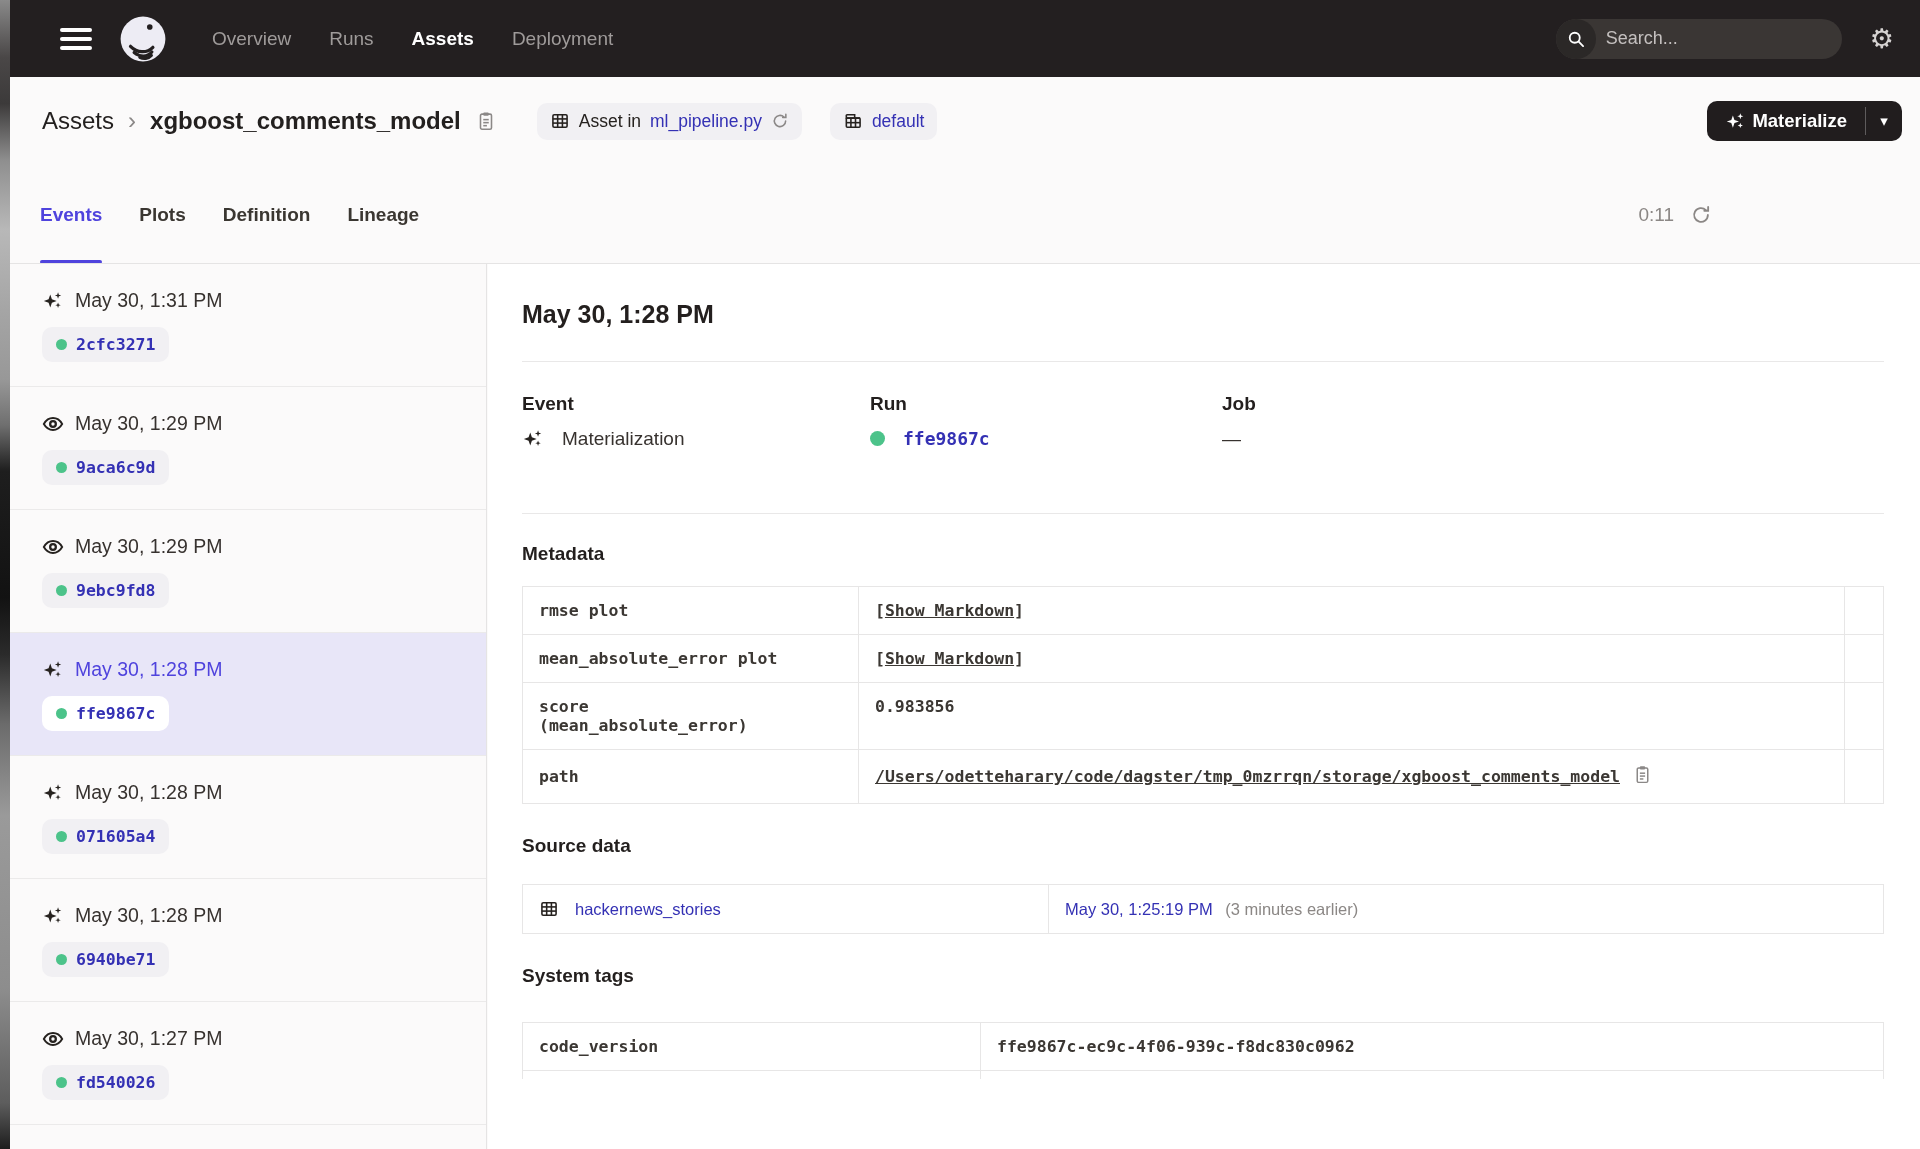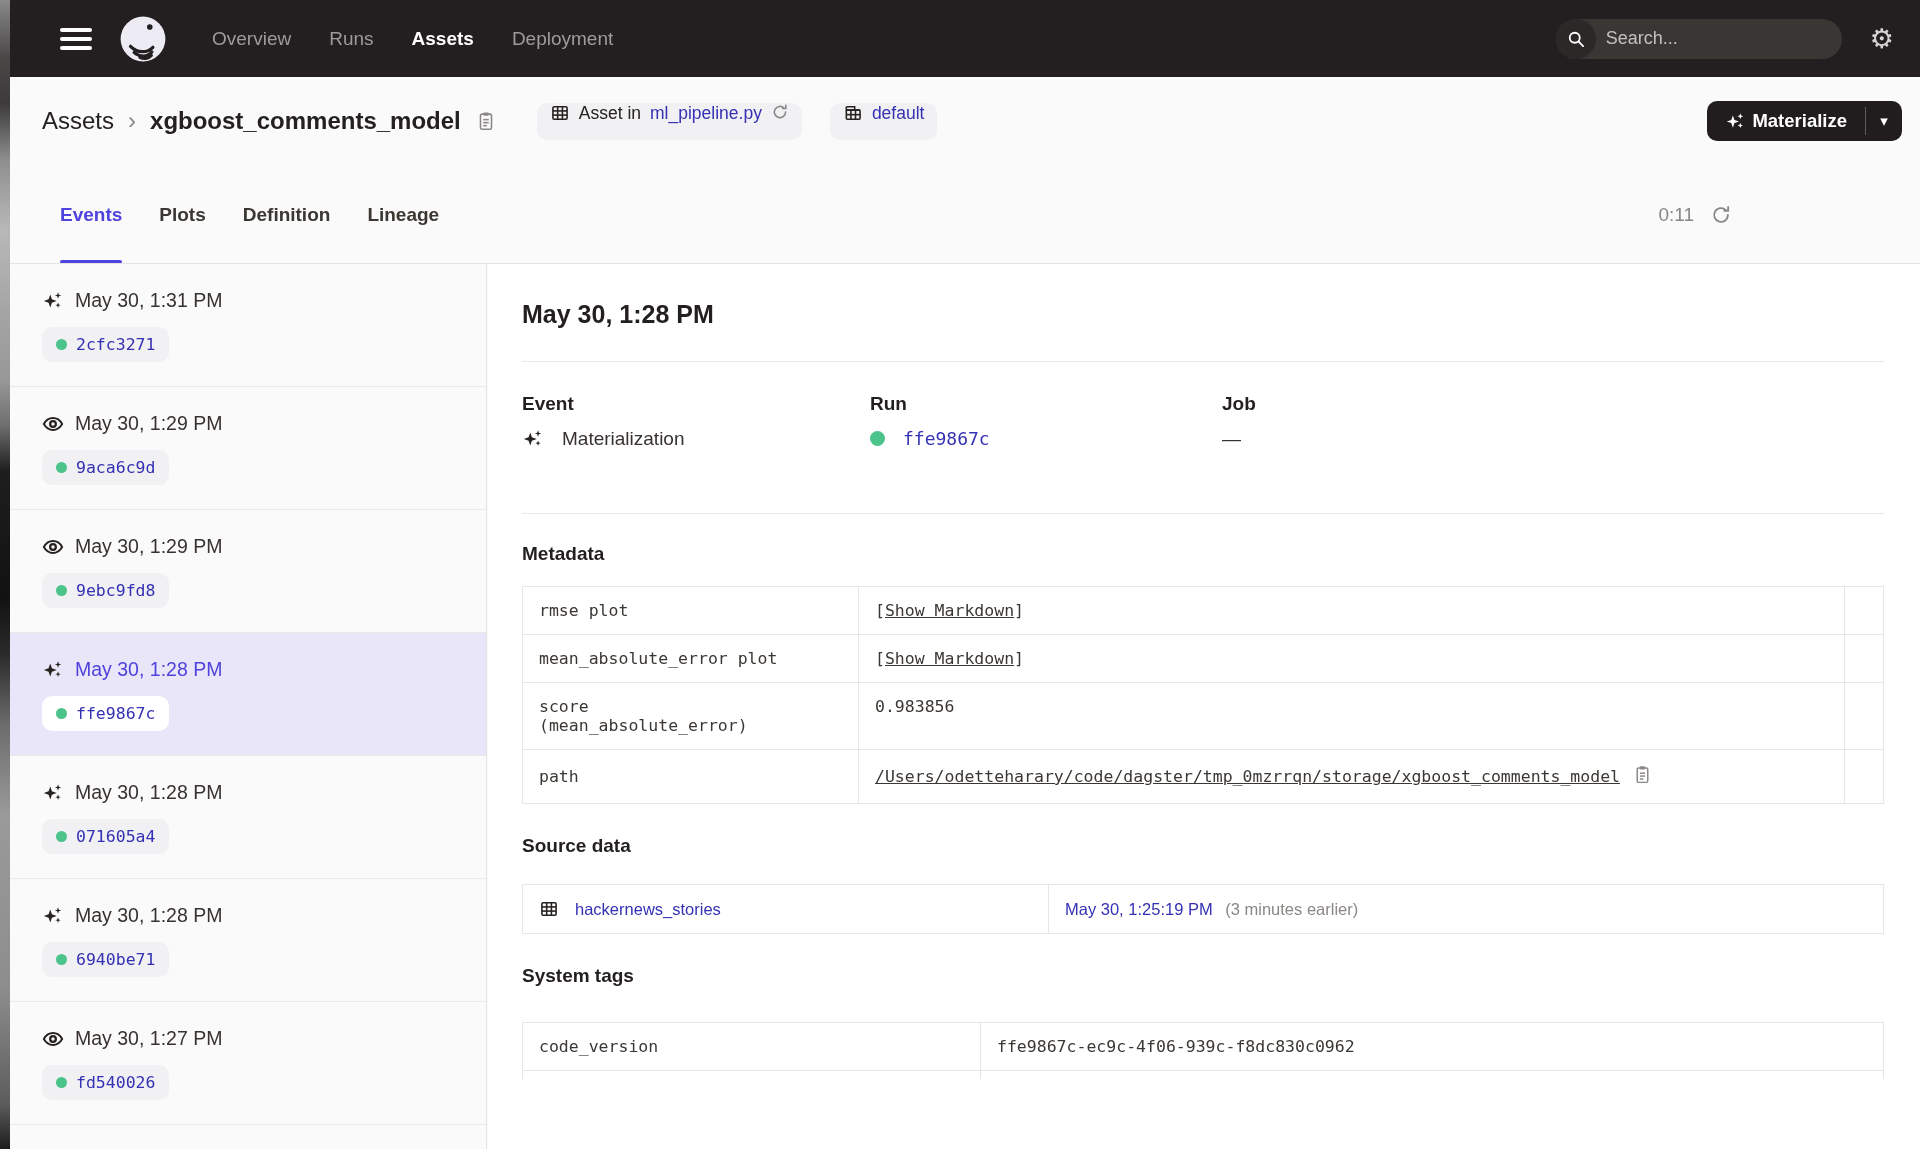--- a/index.html
+++ b/index.html
@@ -2,21 +2,21 @@
 <html style="--accent: #4f43dd; --link: #3431b4; --green: #4cc38a; --navbg: #231f20; --selbg: #e8e6f8;"><head>
 <meta charset="utf-8">
 <style>
   * { margin:0; padding:0; box-sizing:border-box; }
   html,body { width:1920px; height:1149px; overflow:hidden;
     font-family:"Liberation Sans", sans-serif; background:#fbfafa; color:#26221f; }
   :root{
     --accent:#4f43dd; --link:#3431b4; --green:#4cc38a;
     --navbg:#231f20; --selbg:#e8e6f8; --border:#e5e4e4;
   }
-  .mono{ font-family:"DejaVu Sans Mono", monospace; }
+  .mono{ font-family:"DejaVu Sans Mono", monospace;font-weight:bold; }
 
   
   .edge-strip{ position:absolute; left:0; top:0; width:10px; height:1149px; z-index:50;
     background:linear-gradient(180deg,#8a8a8a 0%,#4a4747 5%,#3c3a3a 9%,#8f8f8f 14%,
       #b8b8b8 20%,#a5a5a5 27%,#989898 33%,#6f6f6f 37%,#1e1e1e 41%,#121212 52%,
       #2b2b2b 57%,#6b6b6b 63%,#9a9a9a 71%,#8d8d8d 86%,#5d5d5d 96%,#1d1d1d 100%); }
 
   
   .topnav{ position:absolute; left:0; top:0; width:1920px; height:77px;
     background:var(--navbg); display:flex; align-items:center; padding:0 26px 0 60px; }
@@ -41,37 +41,37 @@
   
   .crumb-row{ position:absolute; left:10px; top:77px; width:1910px; height:88px;
     display:flex; align-items:center; padding:0 18px 0 32px; }
   .crumb-root{ font-size:24px; font-weight:500; color:#23201f; cursor:pointer; }
   .crumb-sep{ font-size:24px; color:#8b8887; margin:0 14px; }
   .crumb-name{ font-size:24px; font-weight:700; color:#23201f; }
   .icon-btn{ border:none; background:transparent; cursor:pointer; color:#8b8887;
     display:inline-flex; align-items:center; }
   .copy-title{ margin-left:14px; }
   .pill{ height:37px; border-radius:10px; background:#f1f0f3; display:flex;
-    align-items:flex-start; gap:9px; padding:0 13px; font-size:17.5px; color:#26221f;
+    align-items:center; gap:9px; padding:0 13px; font-size:17.5px; color:#26221f;
     cursor:pointer; }
   .pill .blue{ color:var(--link); }
   .pill-asset{ margin-left:40px; }
   .pill-repo{ margin-left:28px; }
   .pill svg{ flex:0 0 auto; }
   .crumb-row .spacer{ flex:1; }
   .mat-btn{ height:40px; background:#211d1e; border-radius:10px; display:flex;
     align-items:stretch; color:#fff; cursor:pointer; }
   .mat-main{ display:flex; align-items:center; gap:6px; padding:0 18px;
     font-size:18.5px; font-weight:600; }
   .mat-divider{ width:1px; background:rgba(255,255,255,.28); margin:6px 0; }
   .mat-caret{ width:36px; display:flex; align-items:center; justify-content:center;
     font-size:15px; }
 
   
-  .tabs-row{ position:absolute; left:28px; top:165px; width:1720px; height:99px;
+  .tabs-row{ position:absolute; left:8px; top:165px; width:1720px; height:99px;
     display:flex; align-items:center; padding:0 16px 0 32px; }
   .tab-bar{ display:flex; gap:37px; height:100%; align-items:center; }
   .tab{ font-size:19px; font-weight:600; color:#3a3631; cursor:pointer; position:relative;
     height:100%; display:flex; align-items:center; }
   .tab.active{ color:var(--accent); }
   .tab.active::after{ content:""; position:absolute; left:0; right:0; bottom:0;
     height:4px; border-radius:2px; background:var(--accent); }
   .tabs-row .spacer{ flex:1; }
   .timer{ font-size:19px; color:#8b8785; margin-right:16px; }
   .refresh-main{ color:#8b8785; }

